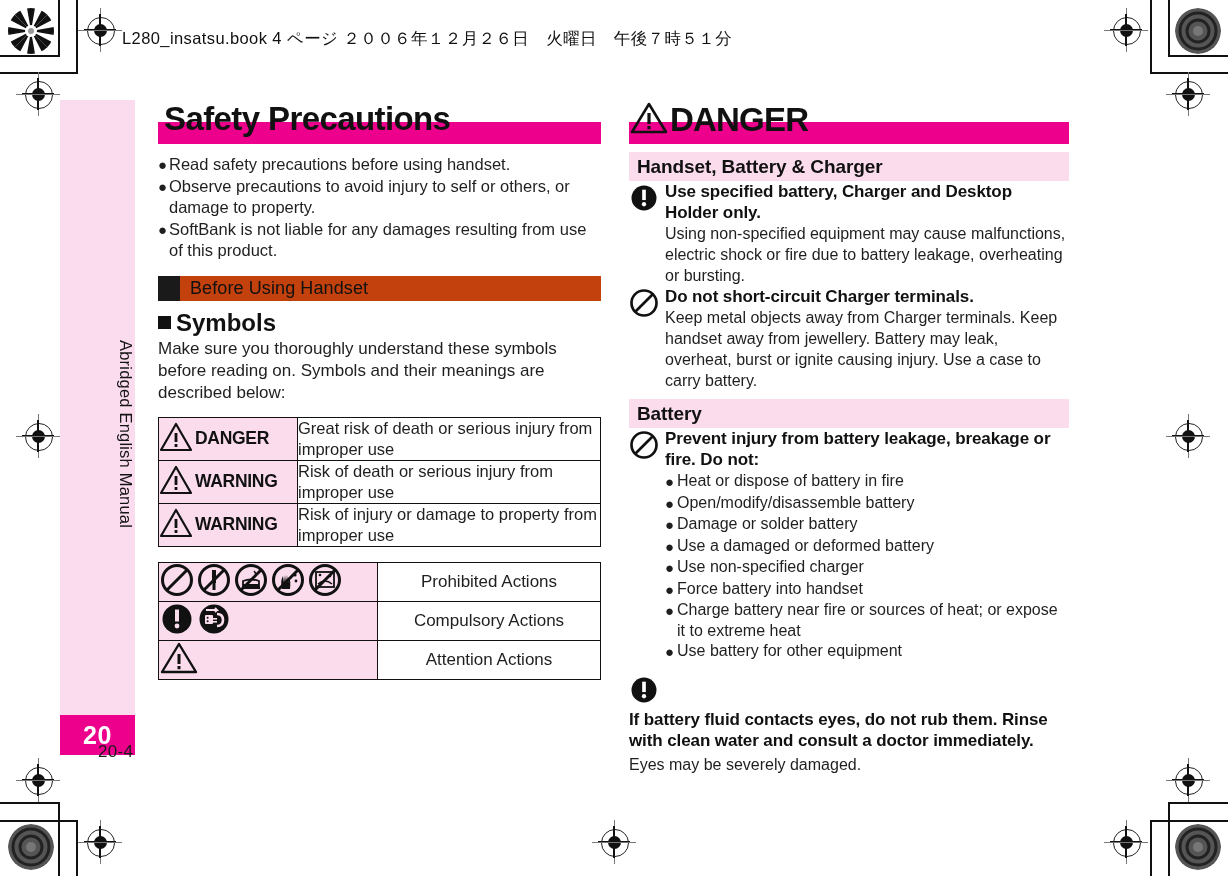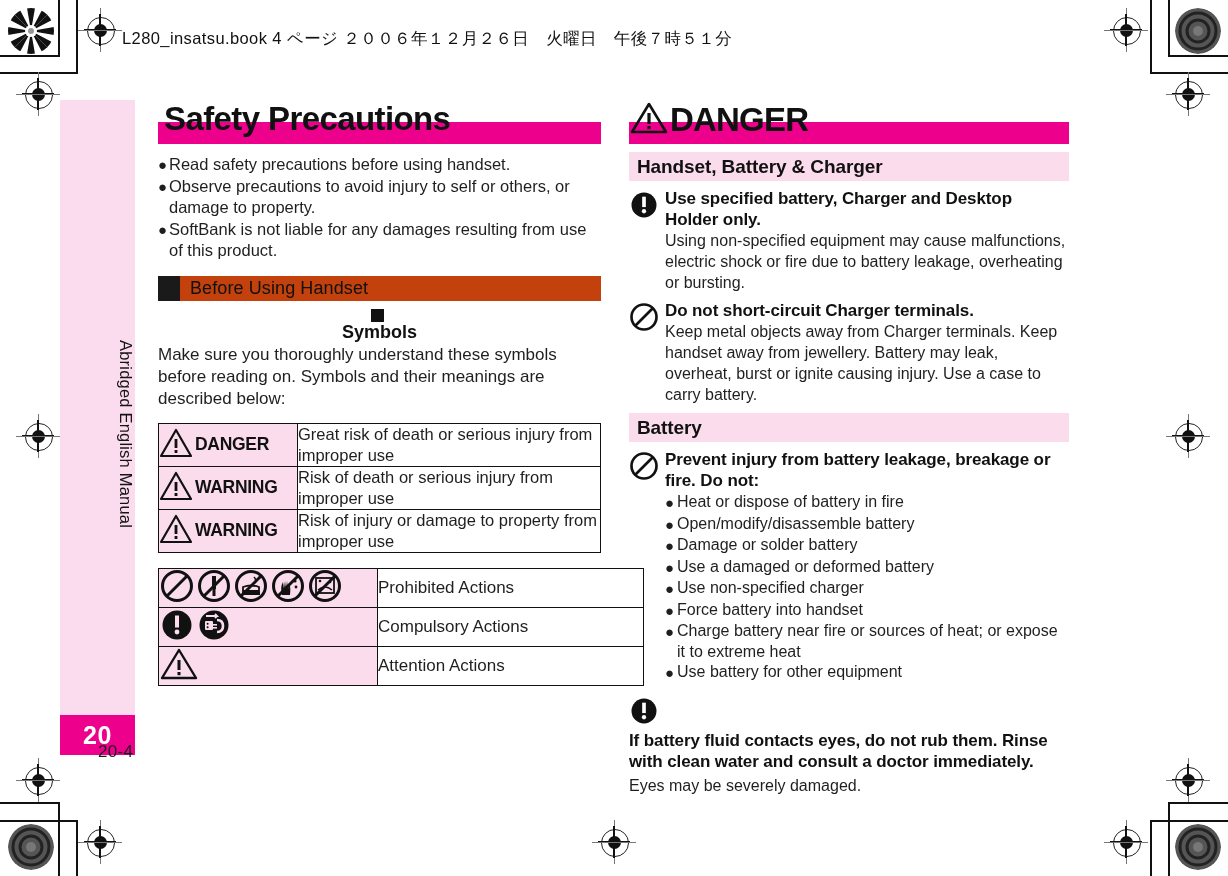--- a/index.html
+++ b/index.html
@@ -231,26 +231,25 @@
   }
   .gray-head .txt {
     margin-left: 10px;
     font-size: 18px;
     color: #111;
     letter-spacing: 0.1px;
   }
 
   .sub-head {
     margin-top: 8px;
-    font-size: 18px;
+    font-size: 24px;
     font-weight: bold;
     color: #111;
     display: flex;
     align-items: center;
-    flex-direction: column;
   }
   .sub-head .sq {
     width: 13px; height: 13px;
     background: #111;
     margin-right: 5px;
     display: inline-block;
   }
   .body-para {
     font-size: 17px;
     line-height: 22px;
@@ -290,23 +289,24 @@
   .keyrow .ktext {
     font-size: 17.5px;
     font-weight: bold;
     letter-spacing: -0.3px;
     color: #111;
     margin-left: 2px;
   }
 
   table.sym2 {
     border-collapse: collapse;
-    width: 486px;
+    width: 443px;
     margin-top: 15px;
     table-layout: fixed;
+    text-align: center;
   }
   table.sym2 td {
     border: 1.6px solid #111;
     padding: 0;
   }
   td.iconcell {
     background: #fadcec;
     width: 218px;
     padding: 5px 4px 5px 6px;
   }
@@ -331,21 +331,21 @@
     align-items: center;
     font-size: 19px;
     font-weight: bold;
     color: #111;
     padding-left: 8px;
     letter-spacing: -0.1px;
     width: 432px;
   }
   .warn-block {
     display: flex;
-    margin-top: 7px;
+    margin-top: 0;
   }
   .warn-ico {
     flex: 0 0 auto;
     width: 36px;
     padding-top: 2px;
   }
   .warn-body { flex: 1 1 auto; }
   .warn-title {
     font-size: 17px;
     font-weight: bold;

